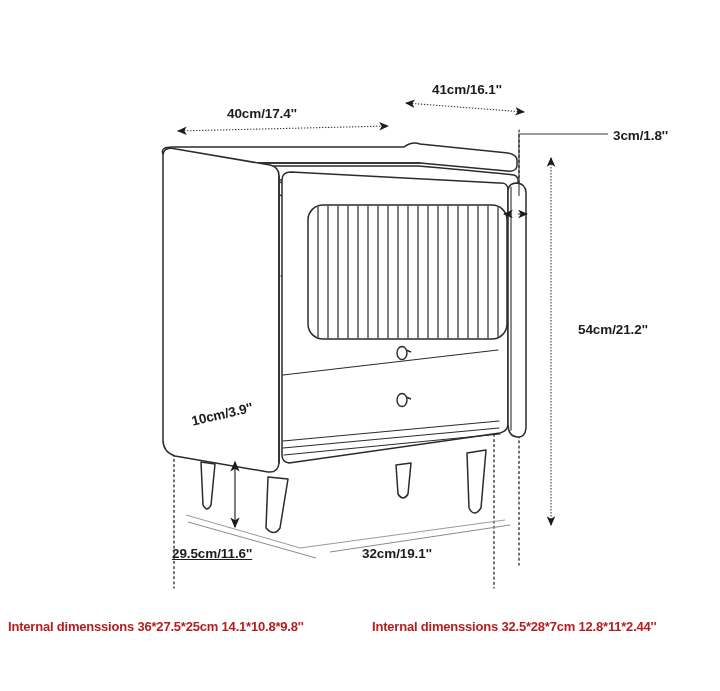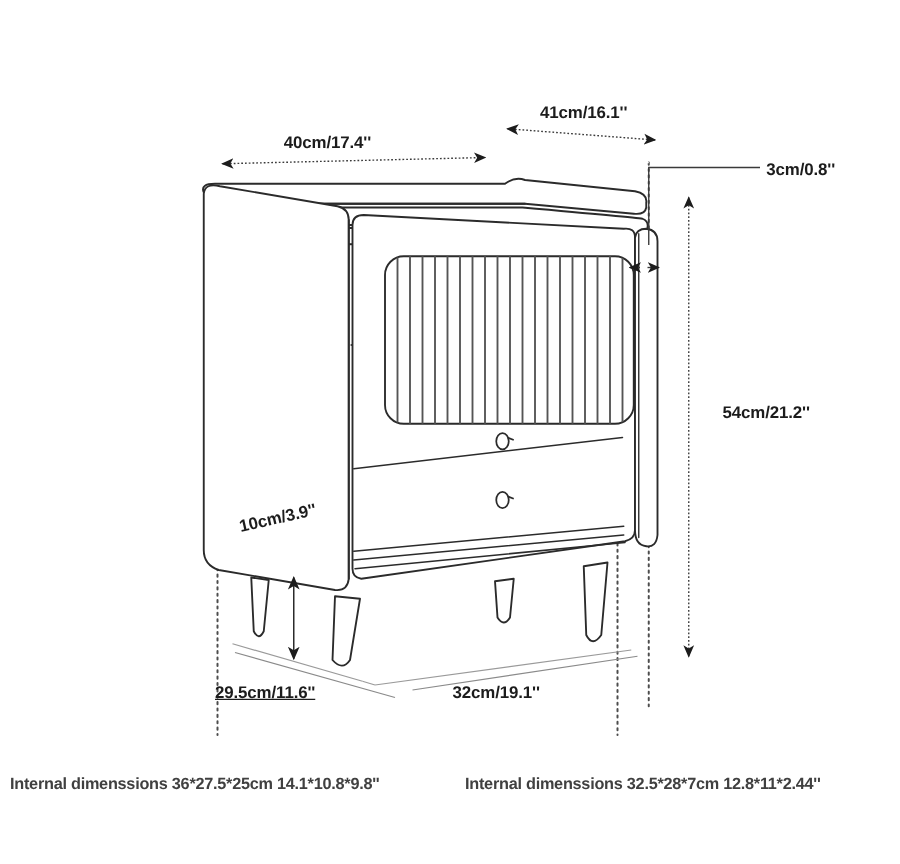--- a/index.html
+++ b/index.html
@@ -36,21 +36,21 @@
     font-weight: bold;
     color: #1c1c1c;
     white-space: nowrap;
     letter-spacing: -0.1px;
   }
   .note-label {
     position: absolute;
     font-family: "Liberation Sans", sans-serif;
     font-size: 13px;
     font-weight: bold;
-    color: #404040;
+    color: #b91c1c;
     white-space: nowrap;
     letter-spacing: -0.2px;
   }
   #lbl-width-top   { left: 227px; top: 106px; }
   #lbl-depth-top   { left: 432px; top: 82px; }
   #lbl-top-thick   { left: 613px; top: 128px; }
   #lbl-height-right{ left: 578px; top: 322px; text-align: center; }
   #lbl-leg-height  { left: 190px; top: 414px; transform: rotate(-13deg); transform-origin: left top; }
   #lbl-base-depth  { left: 172px; top: 546px; text-decoration: underline; }
   #lbl-base-width  { left: 362px; top: 546px; }
@@ -216,21 +216,21 @@
     <g stroke="#8a8a8a" stroke-width="1" fill="none">
       <line x1="188" y1="522" x2="316" y2="558"></line>
       <line x1="330" y1="552" x2="510" y2="525"></line>
     </g>
   </svg>
 
   <div class="dim-label" id="lbl-width-top">40cm/17.4''</div>
 
   <div class="dim-label" id="lbl-depth-top">41cm/16.1''</div>
 
-  <div class="dim-label" id="lbl-top-thick">3cm/0.8''</div>
+  <div class="dim-label" id="lbl-top-thick">3cm/1.8''</div>
 
   <div class="dim-label" id="lbl-height-right">54cm/21.2''</div>
 
   <div class="dim-label" id="lbl-leg-height">10cm/3.9''</div>
 
   <div class="dim-label" id="lbl-base-depth">29.5cm/11.6''</div>
 
   <div class="dim-label" id="lbl-base-width">32cm/19.1''</div>
 
   <div class="note-label" id="note-left">Internal dimenssions  36*27.5*25cm  14.1*10.8*9.8''</div>

